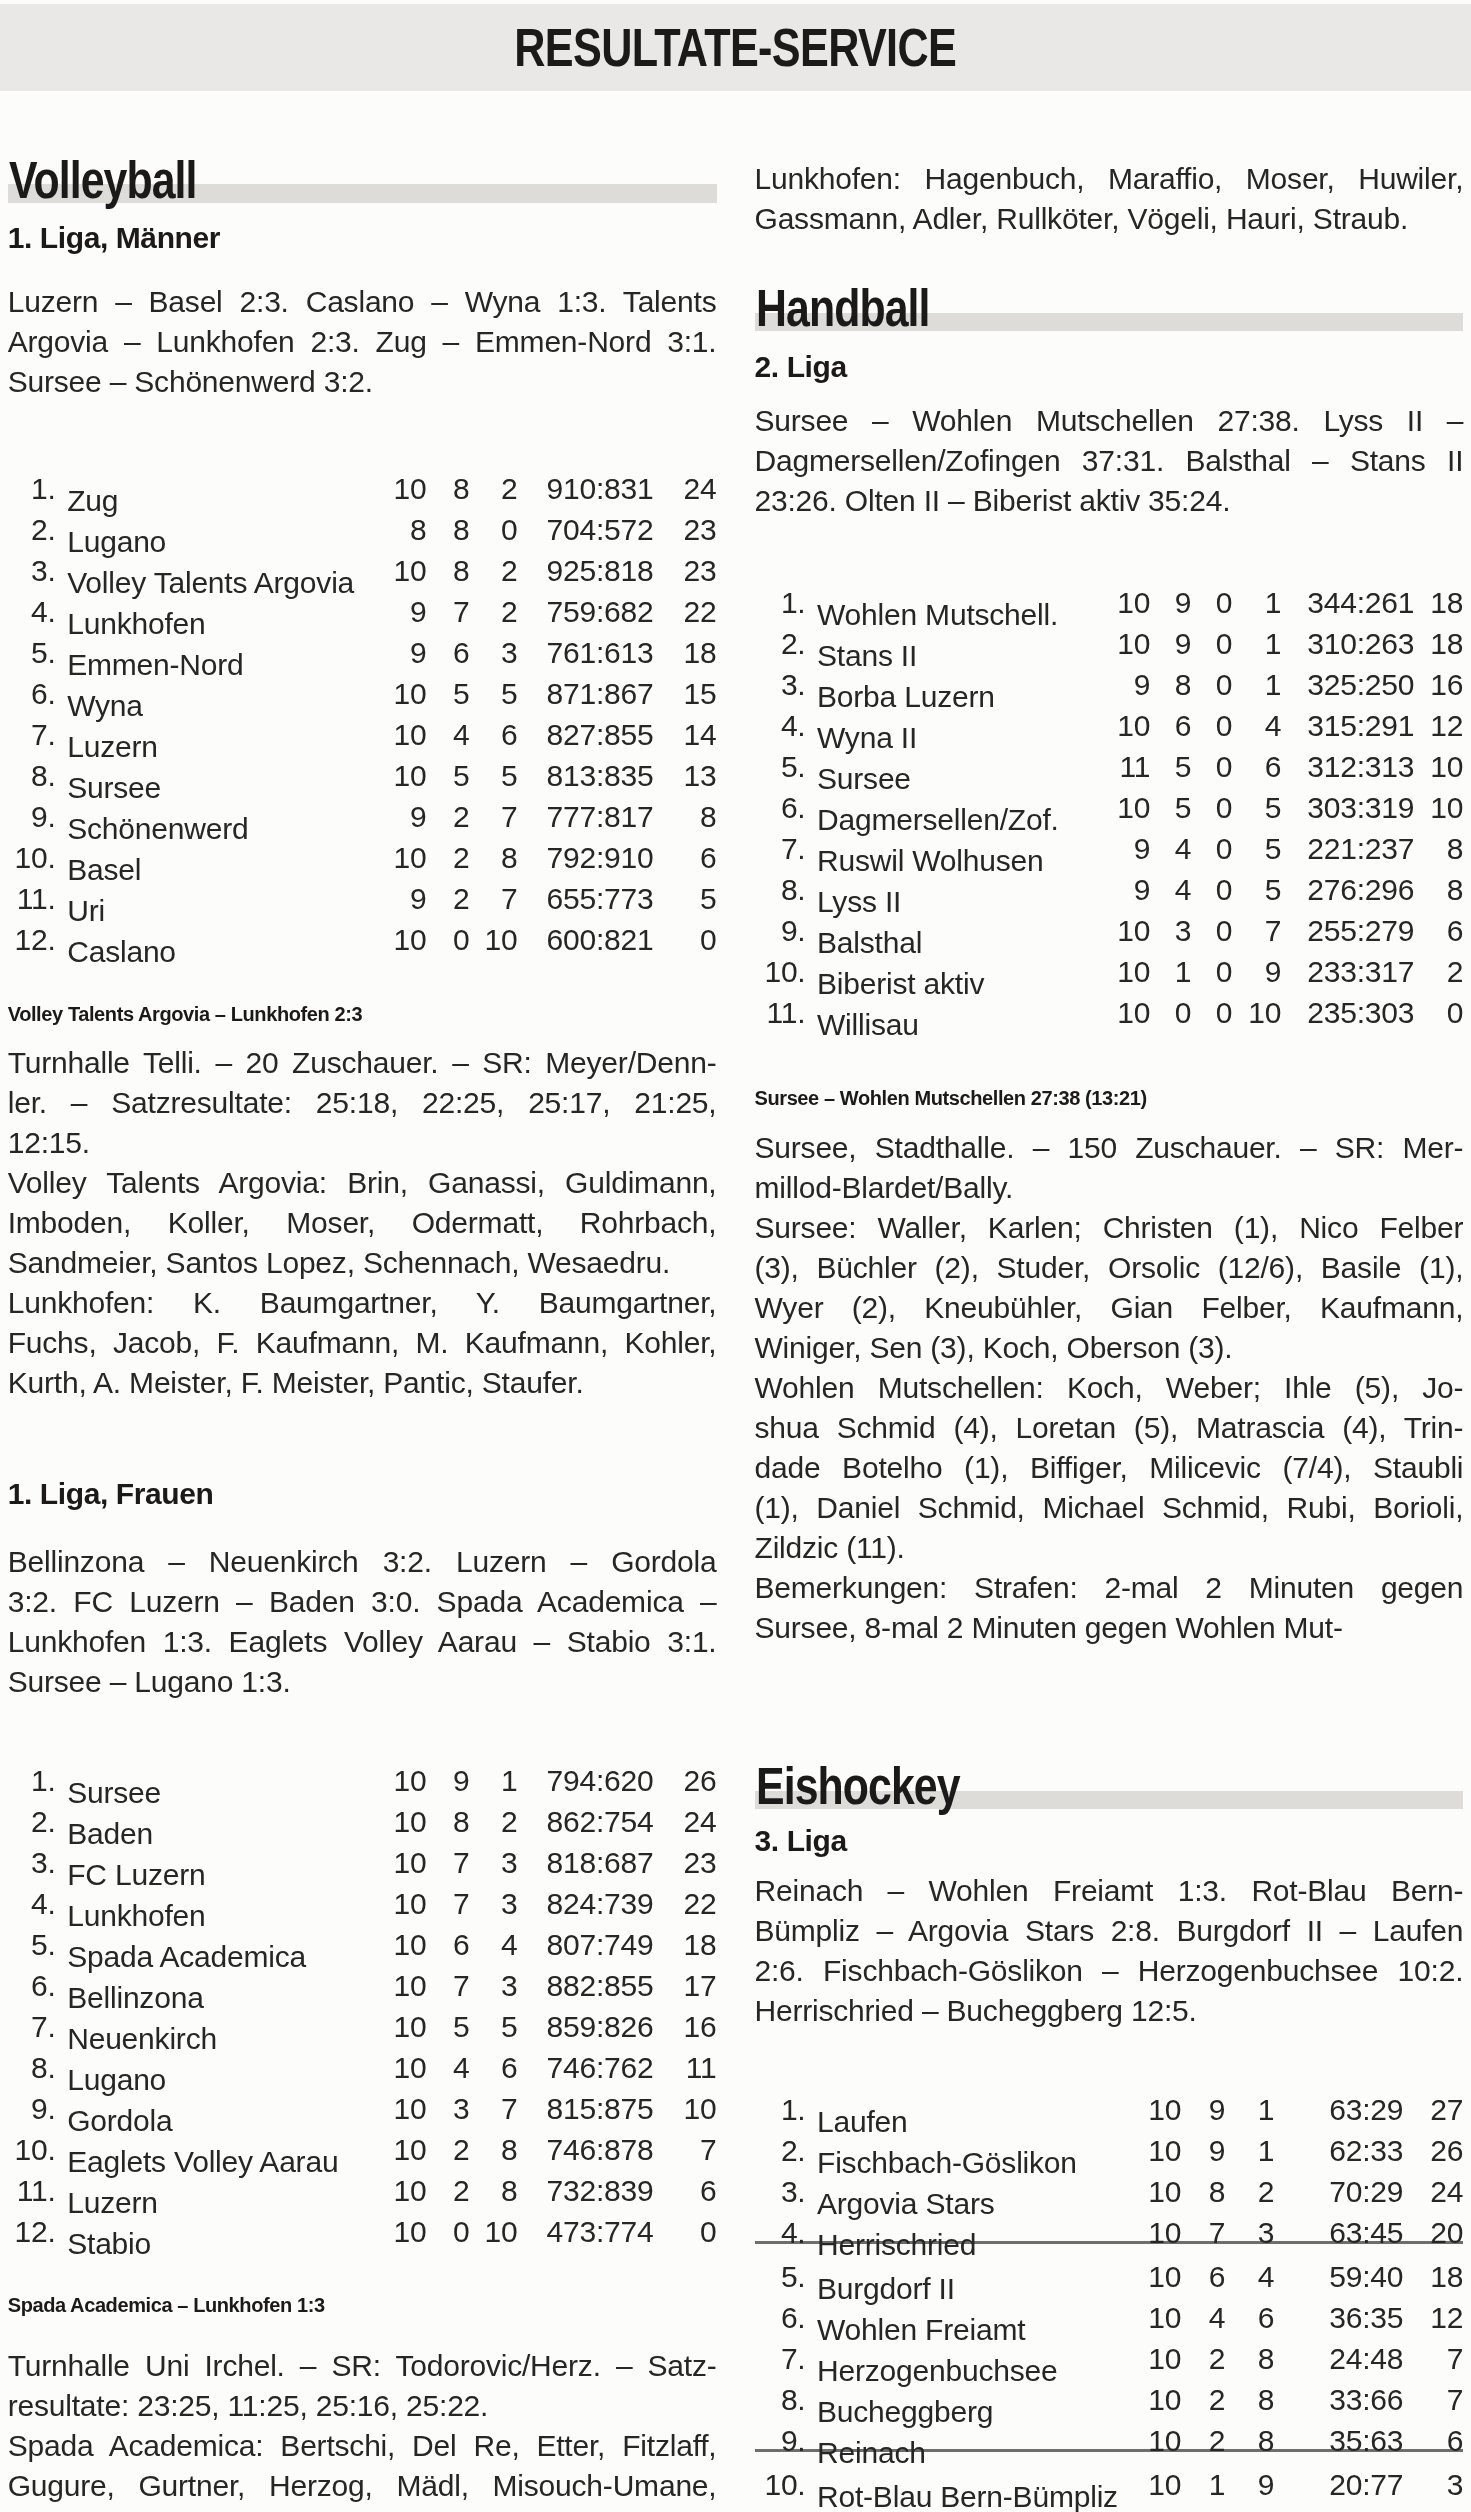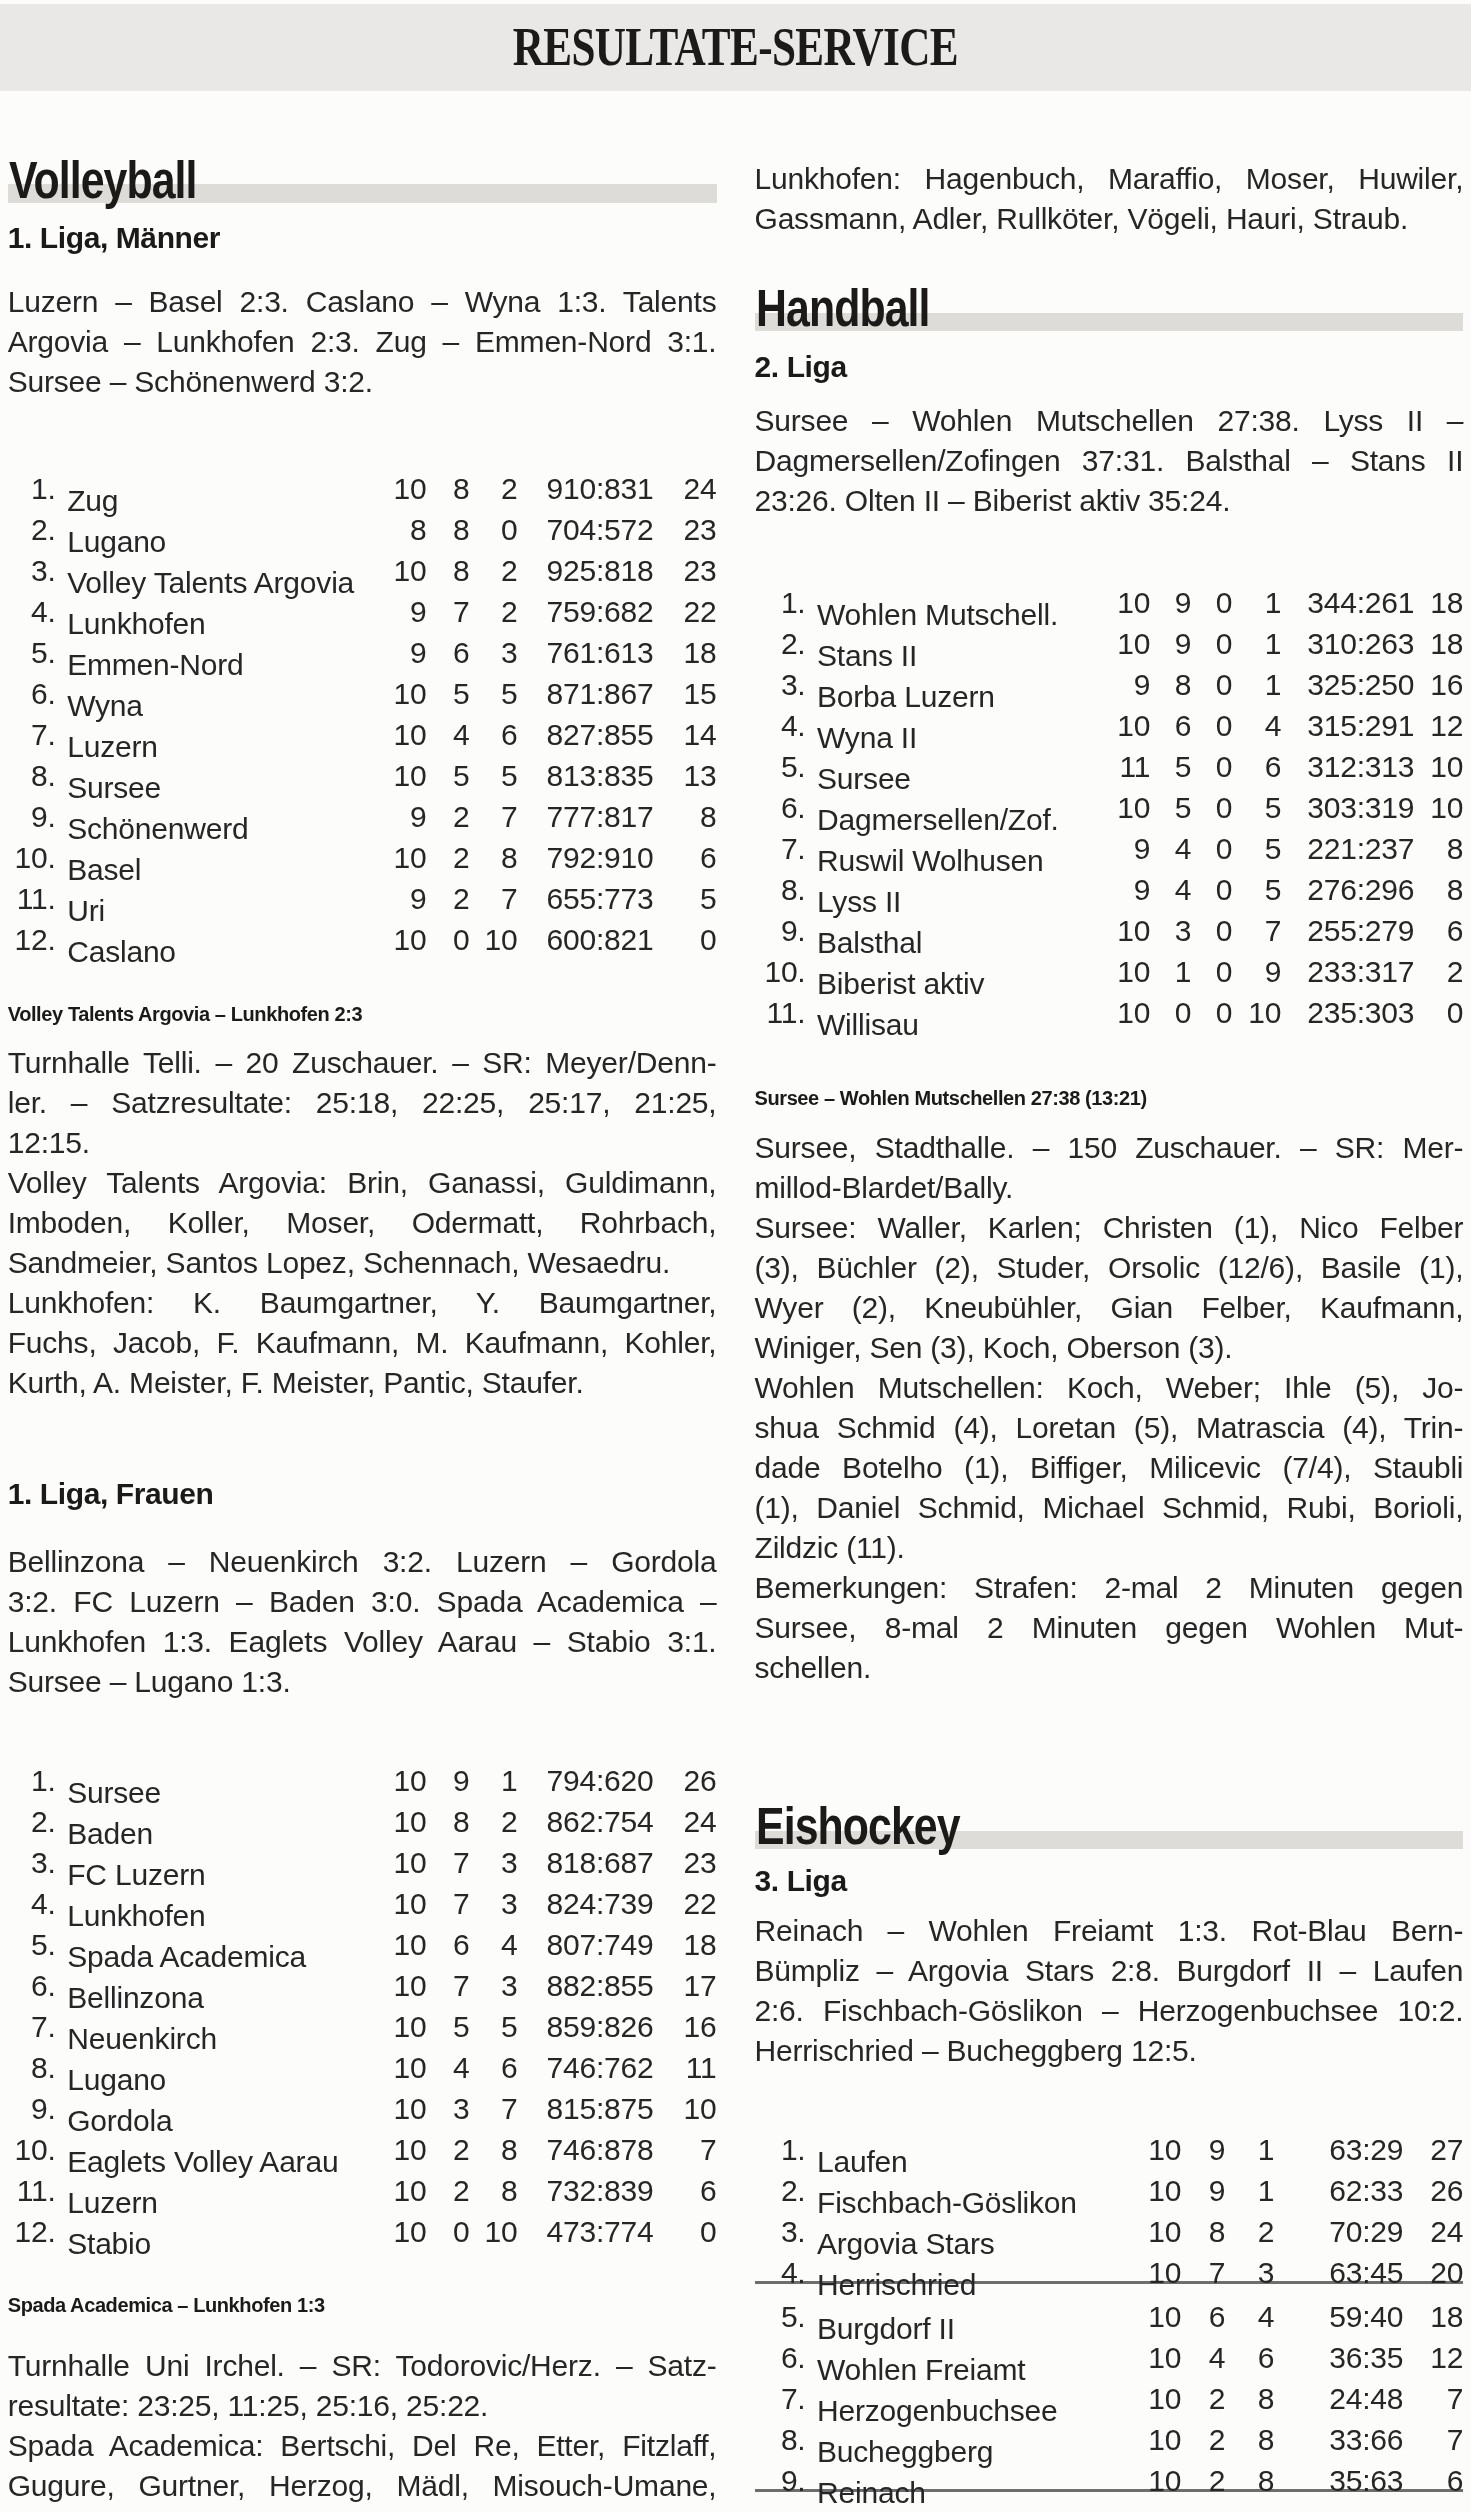--- a/index.html
+++ b/index.html
@@ -6,21 +6,21 @@
     --background:#fcfcfb; --header-bar:#e9e8e6; --section-bar:#dddcd9;
     --text:#262626; --heading-text:#1b1a19; --table-separator:#6e6e6e;
   }
   html,body{margin:0;padding:0;}
   body{
     width:1471px;height:2512px;overflow:hidden;background:var(--background);
     font-family:"Liberation Sans", sans-serif;color:var(--text);
   }
   .masthead{
     margin-top:3.8px;height:87px;background:var(--header-bar);
-    display:flex;align-items:center;justify-content:center;font-family:Liberation Serif, serif;
+    display:flex;align-items:center;justify-content:center;
   }
   .mast-title{
     font-size:54px;font-weight:700;letter-spacing:-0.8px;color:var(--heading-text);
     transform:scaleX(0.80);white-space:nowrap;
   }
   .cols{
     display:grid;grid-template-columns:1fr 1fr;column-gap:38px;
     padding:0 7.7px;margin-top:58px;
   }
   .col{min-width:0;}
@@ -496,21 +496,20 @@
       <div class="para">
           <div class="ln">Wohlen Mutschellen: Koch, Weber; Ihle (5), Jo-</div>
           <div class="ln">shua Schmid (4), Loretan (5), Matrascia (4), Trin-</div>
           <div class="ln">dade Botelho (1), Biffiger, Milicevic (7/4), Staubli</div>
           <div class="ln">(1), Daniel Schmid, Michael Schmid, Rubi, Borioli,</div>
           <div class="ln">Zildzic (11).</div>
         </div>
       <div class="para">
           <div class="ln">Bemerkungen: Strafen: 2-mal 2 Minuten gegen</div>
           <div class="ln">Sursee, 8-mal 2 Minuten gegen Wohlen Mut-</div>
-          <div class="ln">schellen.</div>
         </div>
 
       <div class="sec t140 g16">
         <span class="bar"></span>
         <span class="txt">Eishockey</span>
       </div>
 
       <h2 class="sub g26">3. Liga</h2>
 
       <div class="para g60">

